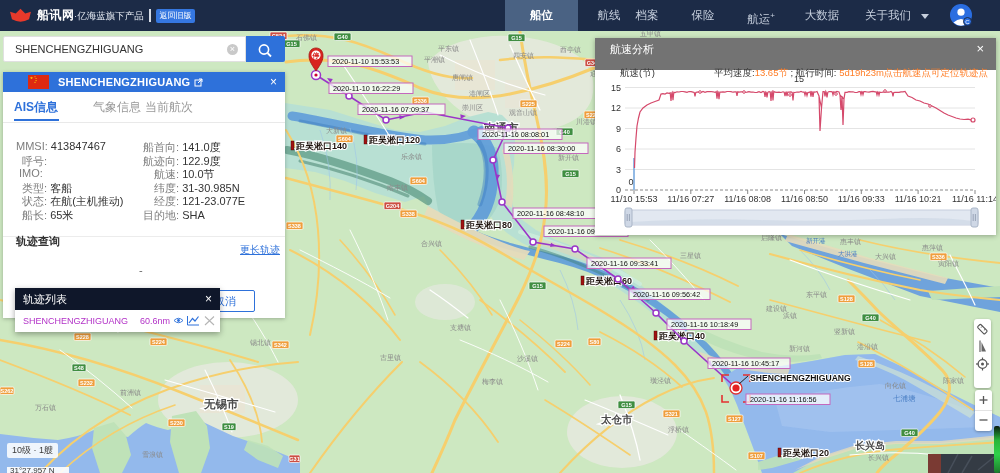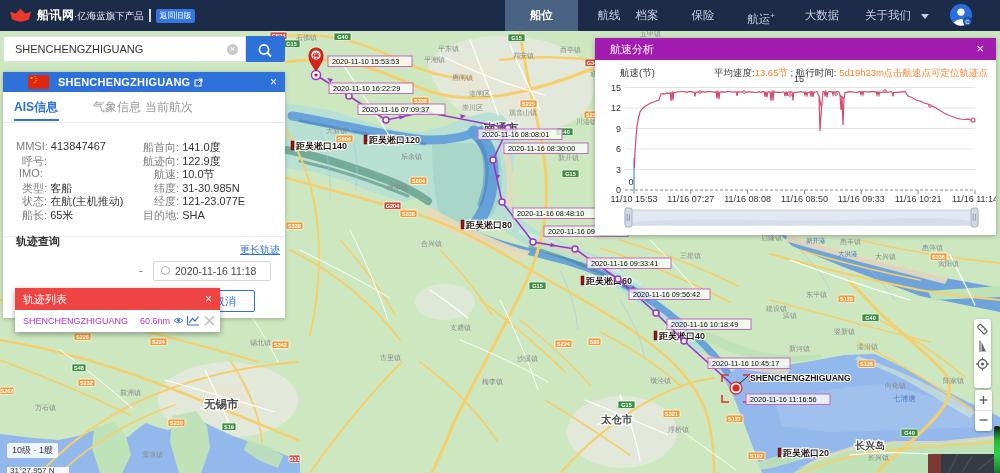--- a/index.html
+++ b/index.html
@@ -31,26 +31,26 @@
 #panel .au{position:absolute;left:11px;top:47px;width:45px;height:2px;background:#2e71da}
 .fl{position:absolute;white-space:nowrap}
 .lab{color:#7d7d7d}
 .val{color:#333}
 .link{color:#2e71da}
 #panel .dinp{position:absolute;top:189px;width:118px;height:20px;background:#fff;border:1px solid #d6d6d6;border-radius:2px;font-size:10.5px;color:#444;line-height:19px}
 #panel .dinp .ck{display:inline-block;width:9px;height:9px;border:1px solid #aaa;border-radius:50%;margin:0 5px 0 7px}
 #panel .cancelbtn{position:absolute;left:192px;top:218px;width:60px;height:22px;border:1px solid #2e71da;border-radius:2px;background:#fff;color:#2e71da;font-size:11px;text-align:center;line-height:20px}
 
 #tracklist{position:absolute;left:15px;top:288px;width:205px;height:44px;background:#fff;box-shadow:0 2px 6px rgba(0,0,0,.35);z-index:32}
-#tracklist .hd{position:absolute;left:0;top:0;width:205px;height:22px;background:#ef4444;color:#fff;font-size:11px;line-height:22px;padding-left:8px}
+#tracklist .hd{position:absolute;left:0;top:0;width:205px;height:22px;background:#0f172a;color:#fff;font-size:11px;line-height:22px;padding-left:8px}
 #tracklist .hd .x{position:absolute;right:8px;top:0;font-size:12px}
 #tracklist .row{position:absolute;left:0;top:22px;width:205px;height:22px;font-size:9.5px;line-height:22px;color:#b231c7;white-space:nowrap;overflow:hidden}
 
 #chart{position:absolute;left:595px;top:38px;width:401px;height:197px;background:#fff;box-shadow:0 1px 5px rgba(0,0,0,.3);z-index:30}
-#chart .hd{position:absolute;left:0;top:0;width:401px;height:22px;background:#a21caf;color:#fff;font-size:11px;line-height:22px;padding-left:15px}
+#chart .hd{position:absolute;left:0;top:0;width:401px;height:32px;background:#737373;color:#fff;font-size:11px;line-height:22px;padding-left:15px}
 #chart .hd .x{position:absolute;right:12px;top:0;font-size:13px}
 
 #toolbar{position:absolute;left:974px;top:319px;width:17px;height:69px;background:#fff;border-radius:3px;box-shadow:0 1px 3px rgba(0,0,0,.3);z-index:20}
 #zoomb{position:absolute;left:975px;top:390px;width:17px;height:41px;background:#fff;border-radius:3px;box-shadow:0 1px 3px rgba(0,0,0,.3);z-index:20;color:#555;font-size:14px;text-align:center;line-height:20px}
 #greenbar{position:absolute;left:994px;top:426px;width:6px;height:47px;background:linear-gradient(#0a1a10,#27b43a 30%,#2fd24a 60%,#1d7a2c);z-index:21;border-radius:2px}
 #scalebox{position:absolute;left:7px;top:443px;width:51px;height:15px;background:rgba(255,255,255,.85);border-radius:2px;color:#3a3a3a;font-size:9px;line-height:15px;text-align:center;z-index:20}
 #coords{position:absolute;left:7px;top:467px;width:62px;height:6px;background:rgba(255,255,255,.9);color:#333;font-size:8px;line-height:8px;z-index:20;overflow:hidden;padding-left:3px}
 #inset{position:absolute;left:928px;top:454px;width:72px;height:19px;background:#3a3f48;z-index:20;overflow:hidden}
 </style></head>
 <body>
@@ -511,21 +511,20 @@
   <div class="fl" style="left:140px;top:68px"><span class="lab">船首向: </span><span class="val">141.0度</span></div>
   <div class="fl" style="left:140px;top:81.5px"><span class="lab">航迹向: </span><span class="val">122.9度</span></div>
   <div class="fl" style="left:151px;top:95px"><span class="lab">航速: </span><span class="val">10.0节</span></div>
   <div class="fl" style="left:151px;top:108.5px"><span class="lab">纬度: </span><span class="val">31-30.985N</span></div>
   <div class="fl" style="left:151px;top:122px"><span class="lab">经度: </span><span class="val">121-23.077E</span></div>
   <div class="fl" style="left:140px;top:135.5px"><span class="lab">目的地: </span><span class="val">SHA</span></div>
   <div style="position:absolute;left:0;top:164px;width:282px;height:1px;background:#ececec"></div>
       <div class="fl" style="left:13px;top:162px;font-weight:bold;color:#333">轨迹查询</div>
   <div class="fl" style="left:237px;top:171px;font-size:10px"><span class="link" style="text-decoration:underline">更长轨迹</span></div>
   <div class="fl" style="left:136px;top:192px;color:#666">-</div>
-  <div class="dinp" style="left:150px"><span class="ck"></span>2020-11-16 11:18</div>
   <div class="cancelbtn">取消</div>
 </div>
 
 <div id="tracklist">
   <div class="hd">轨迹列表<span class="x">×</span></div>
   <div class="row">
         <span style="position:absolute;left:8px;font-size:9px">SHENCHENGZHIGUANG</span>
         <span style="position:absolute;left:125px;font-size:9px">60.6nm</span>
   <svg width="60" height="11" viewBox="0 0 60 11" style="position:absolute;left:158px;top:5px">
           <path d="M1,5.5 Q5.5,1 10,5.5 Q5.5,10 1,5.5Z" fill="none" stroke="#2e71da" stroke-width=".9"></path>

